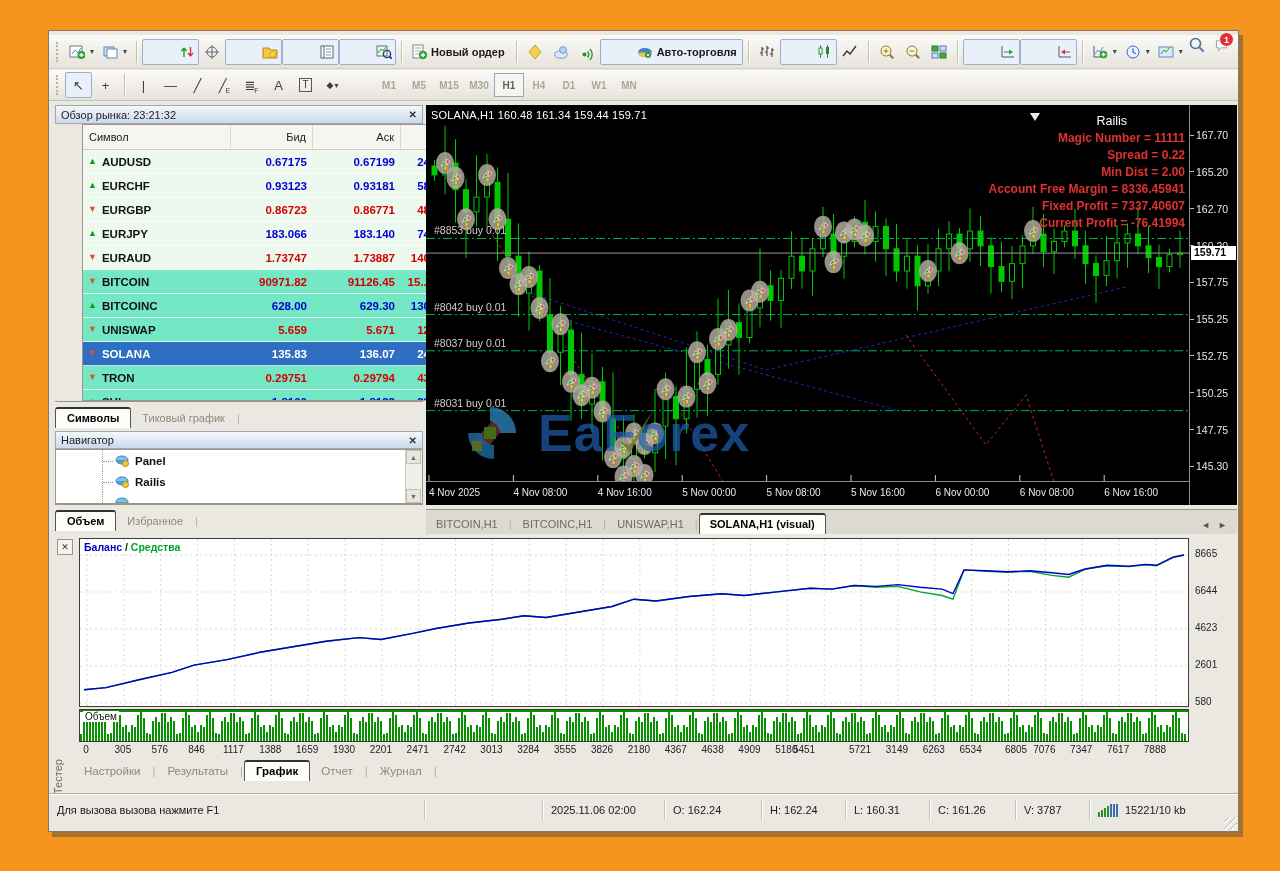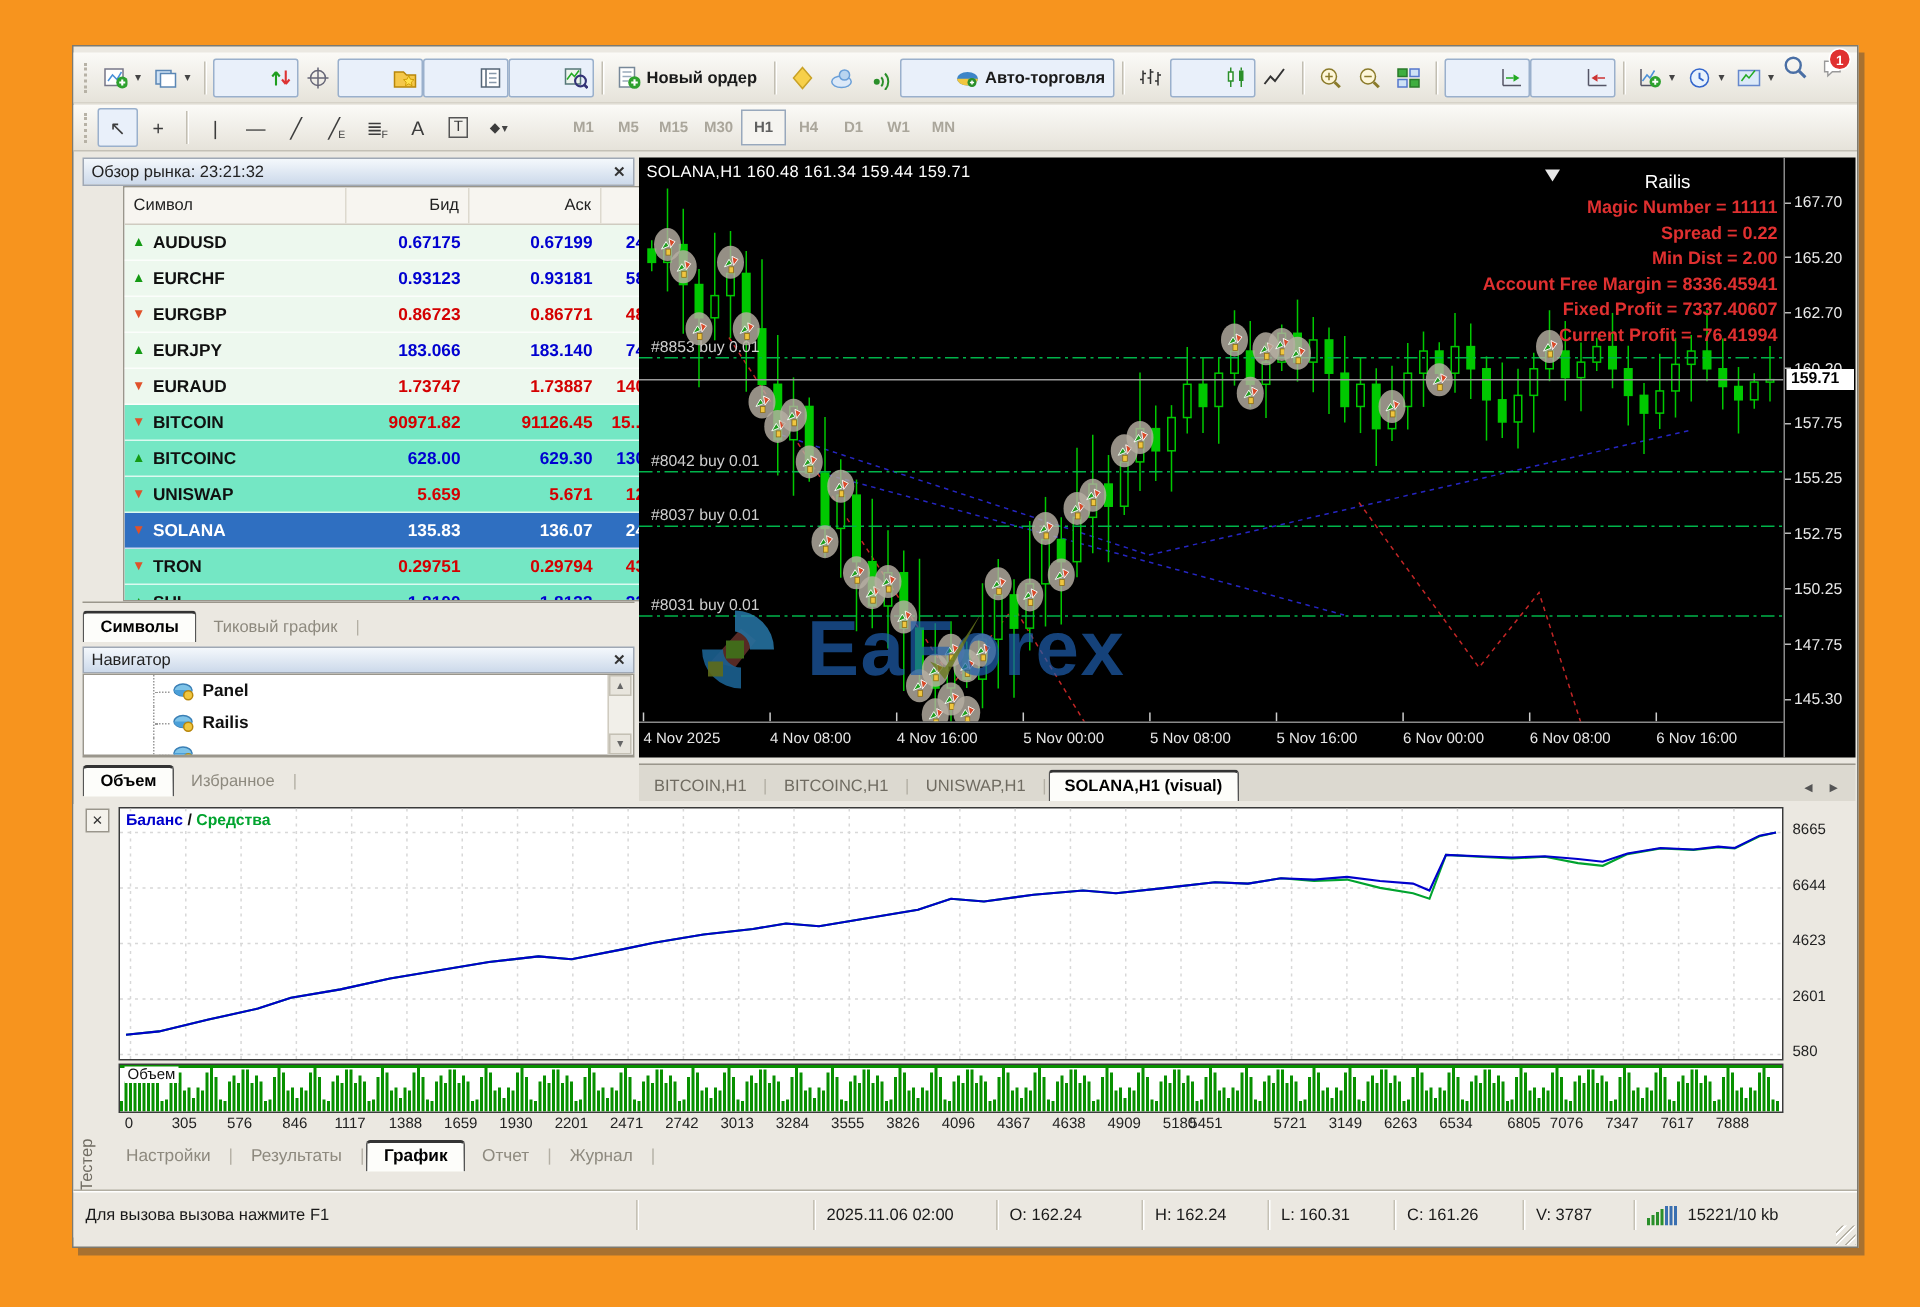--- a/index.html
+++ b/index.html
@@ -1485,21 +1485,21 @@
           <span class="xt" style="left: 174.3px;">1388</span>
           <span class="xt" style="left: 211.16px;">1659</span>
           <span class="xt" style="left: 248.02px;">1930</span>
           <span class="xt" style="left: 284.88px;">2201</span>
           <span class="xt" style="left: 321.74px;">2471</span>
           <span class="xt" style="left: 358.6px;">2742</span>
           <span class="xt" style="left: 395.46px;">3013</span>
           <span class="xt" style="left: 432.32px;">3284</span>
           <span class="xt" style="left: 469.18px;">3555</span>
           <span class="xt" style="left: 506.04px;">3826</span>
-          <span class="xt" style="left: 542.9px;">4096</span>
+          <span class="xt" style="left: 542.9px;">2180</span>
           <span class="xt" style="left: 579.76px;">4367</span>
           <span class="xt" style="left: 616.62px;">4638</span>
           <span class="xt" style="left: 653.48px;">4909</span>
           <span class="xt" style="left: 690.34px;">5180</span>
           <span class="xt" style="left: 708px;">5451</span>
           <span class="xt" style="left: 764.06px;">5721</span>
           <span class="xt" style="left: 800.92px;">3149</span>
           <span class="xt" style="left: 837.78px;">6263</span>
           <span class="xt" style="left: 874.64px;">6534</span>
           <span class="xt" style="left: 920px;">6805</span>

